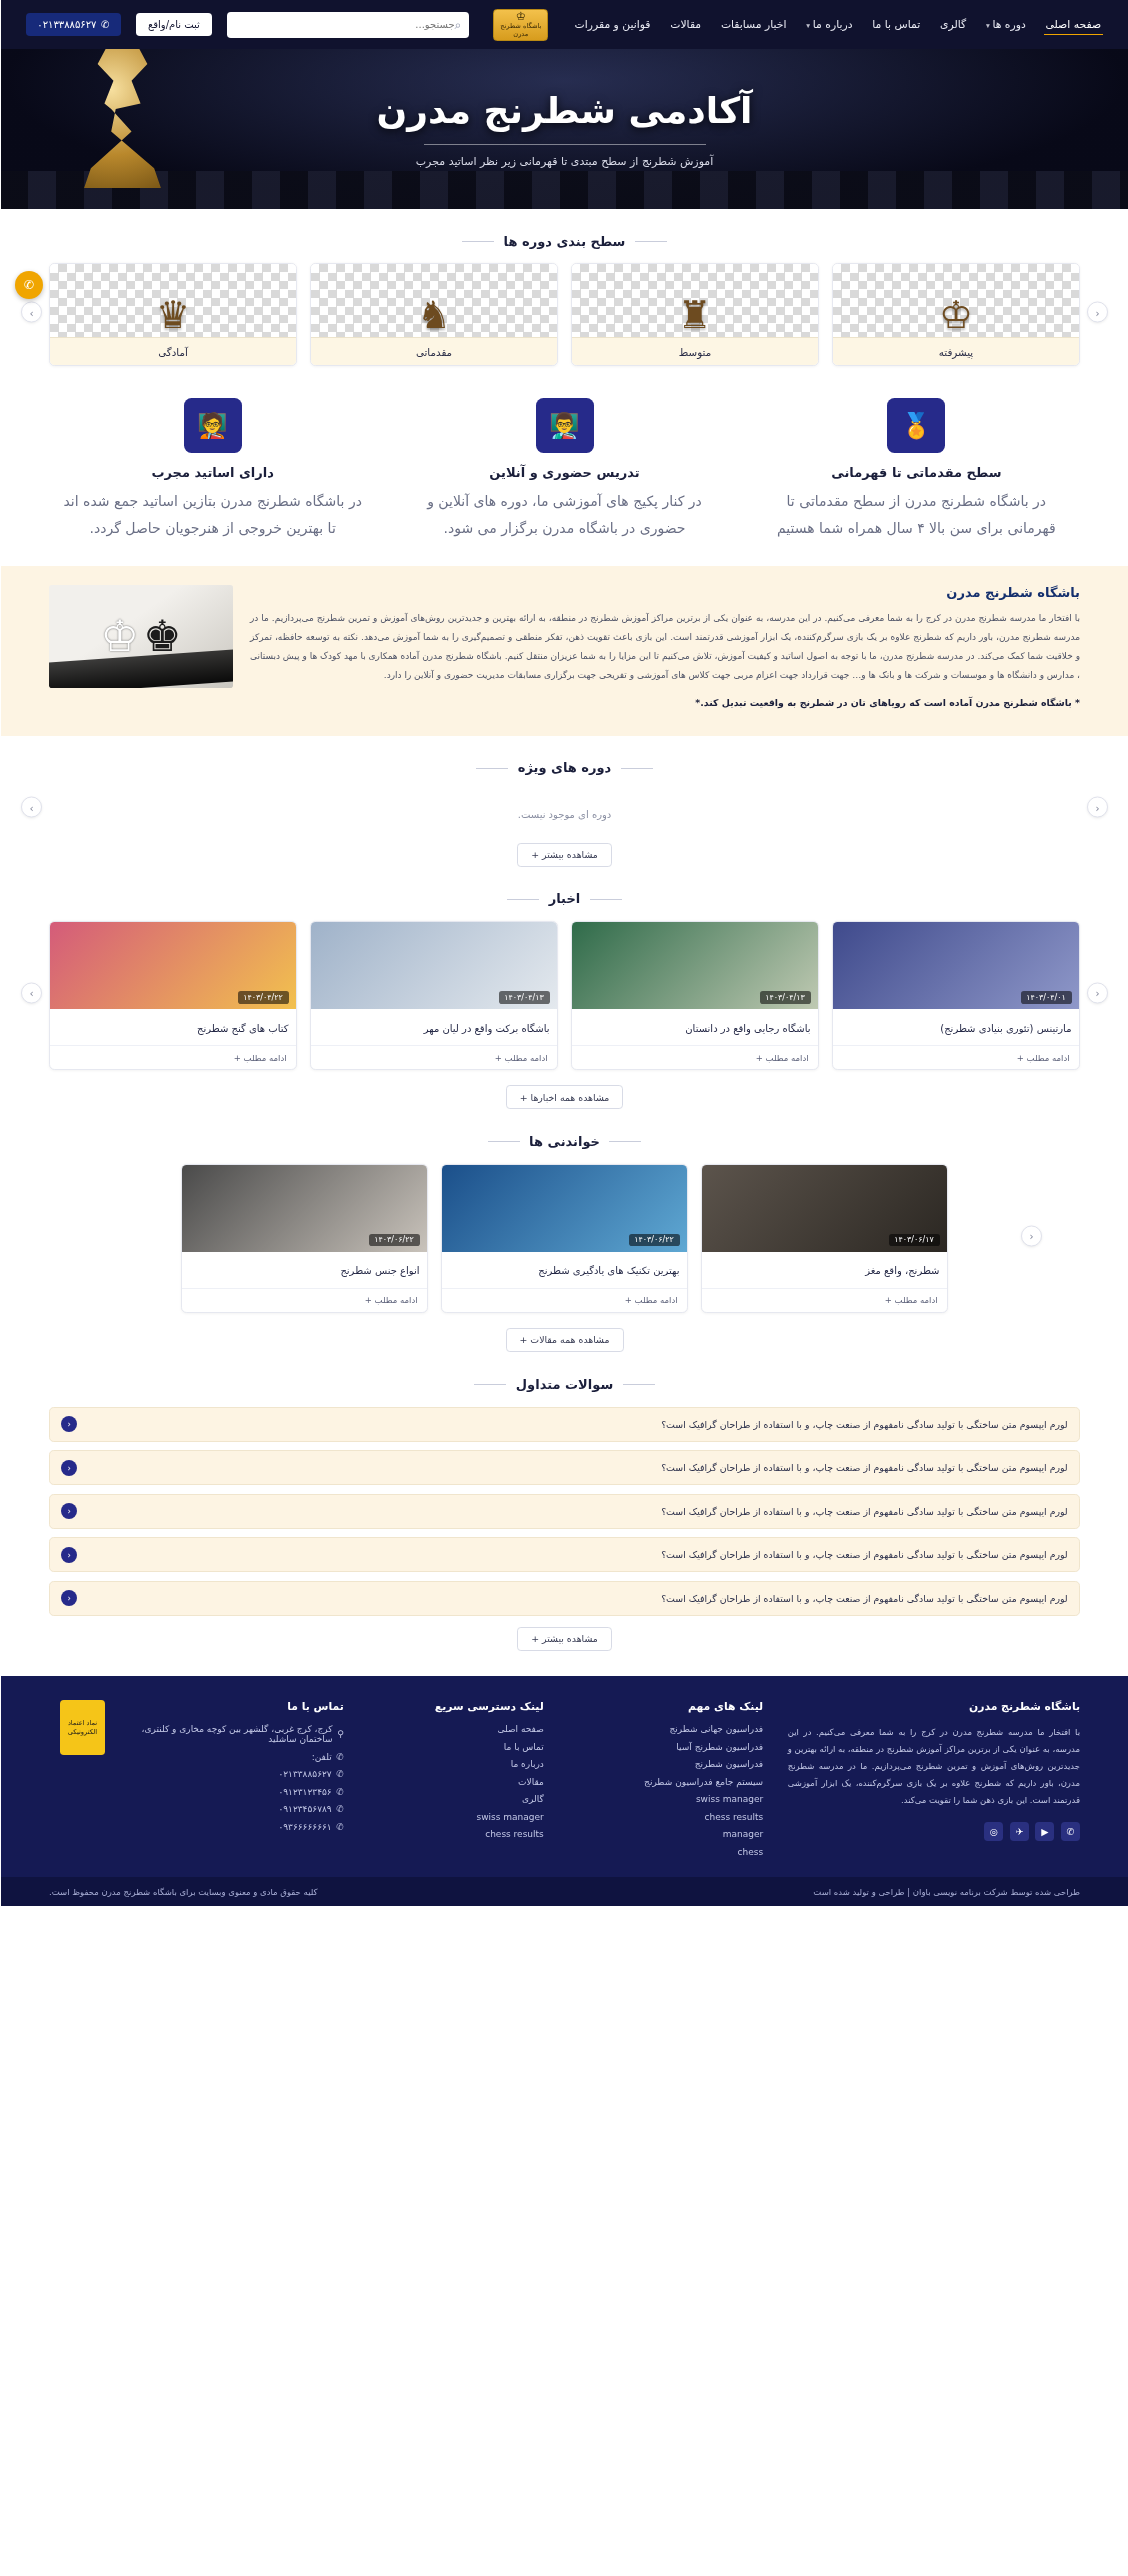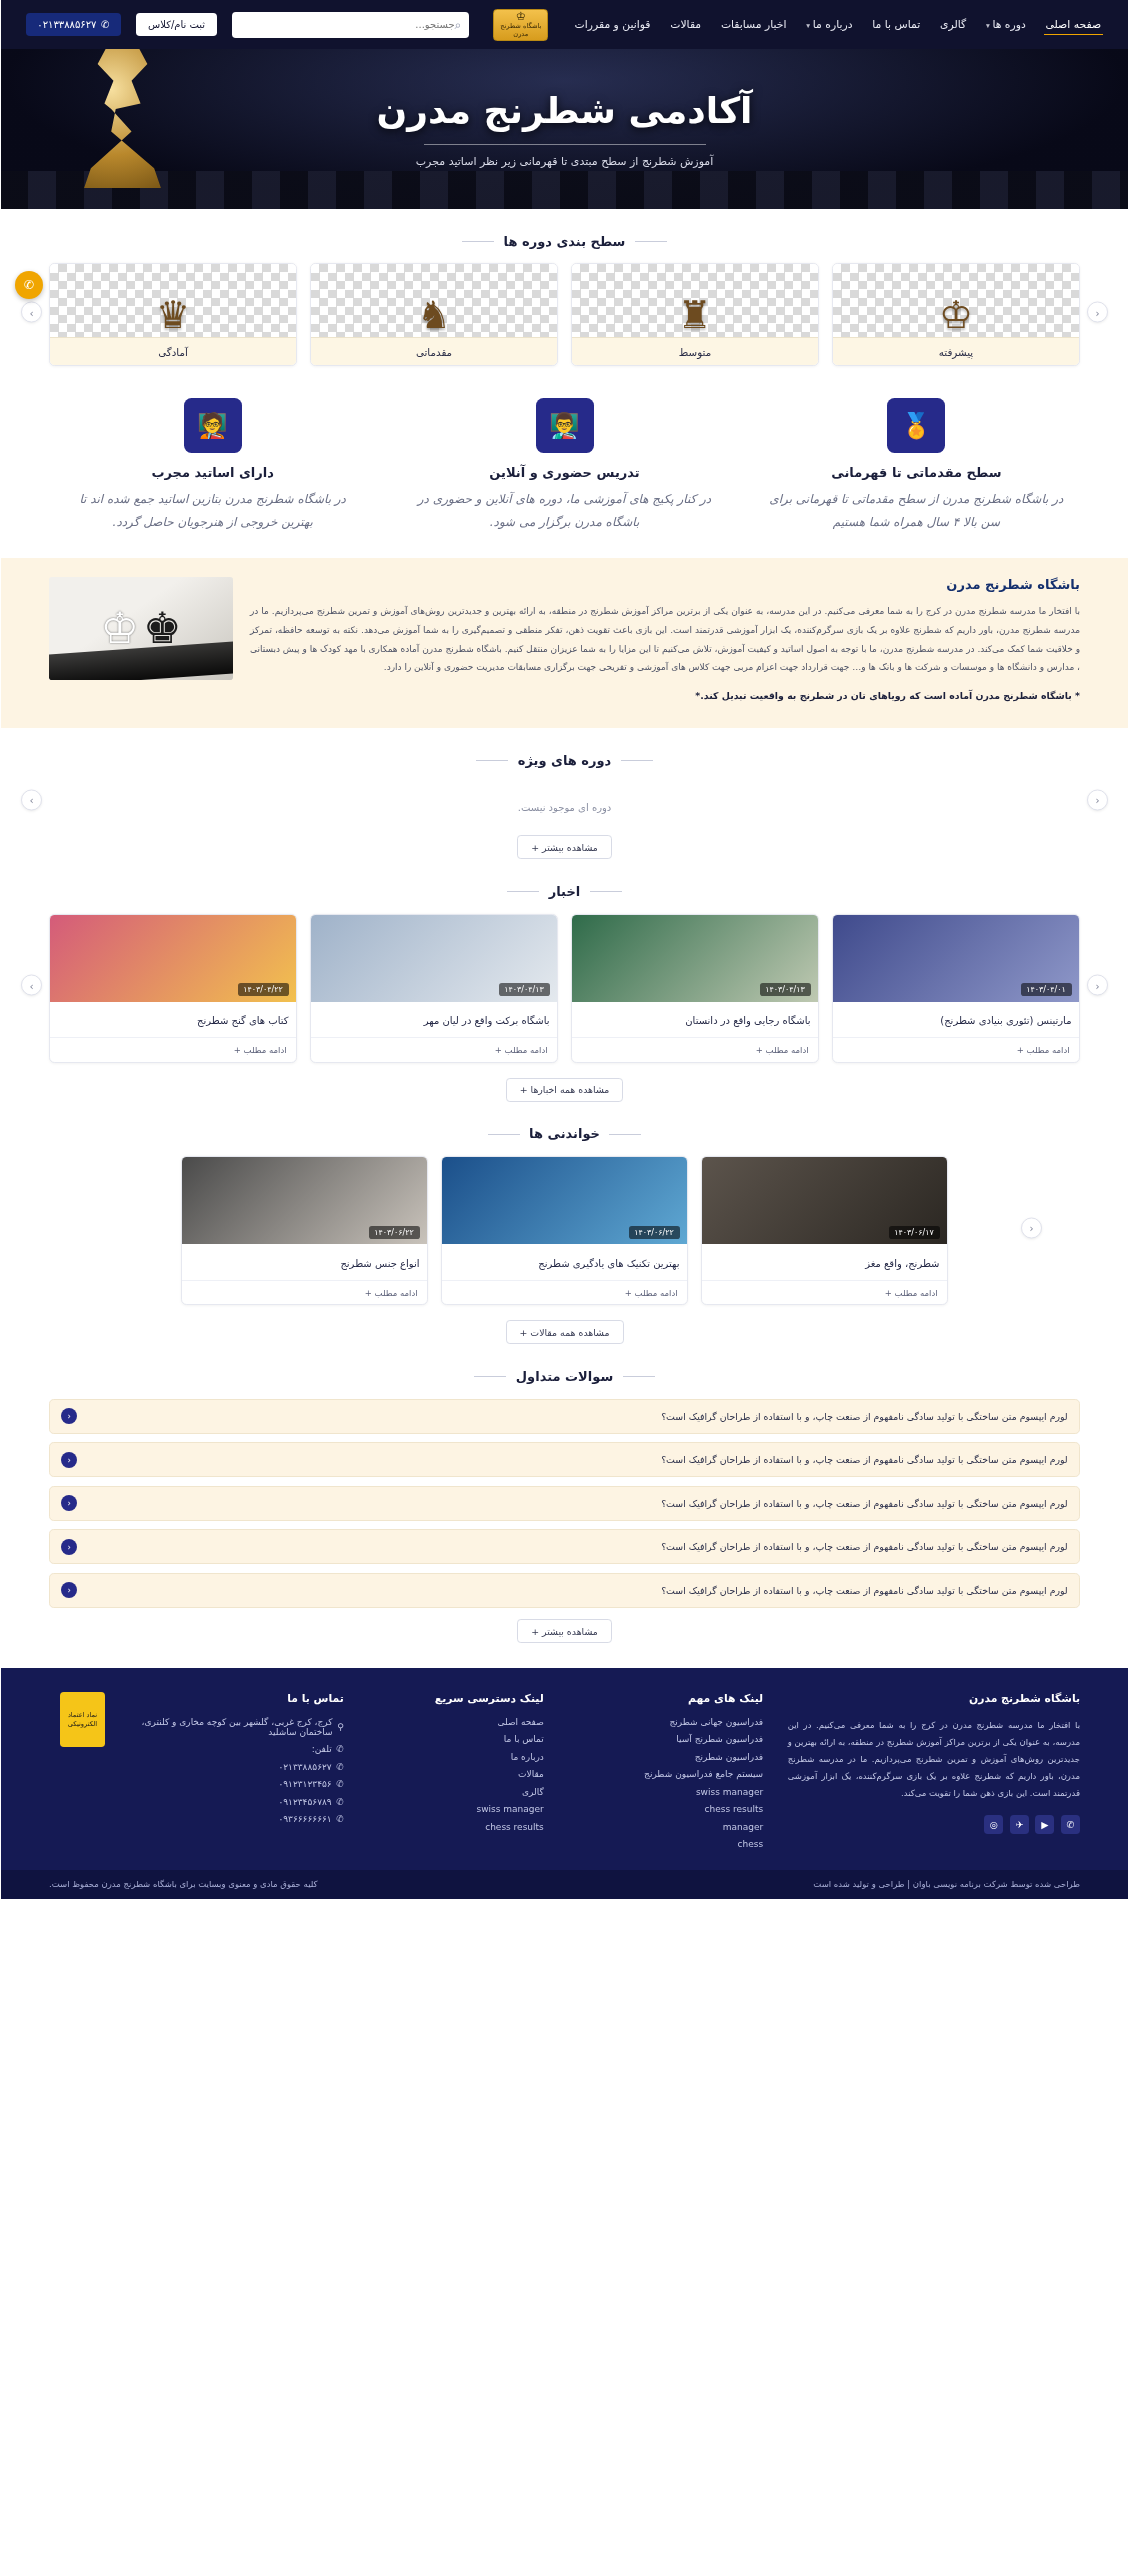--- a/index.html
+++ b/index.html
@@ -152,21 +152,21 @@
   
   .features { display: flex; padding: 32px 49px 24.5px; gap: 24.5px; }
   .feature { flex: 1; text-align: center; }
   .feature-icon {
     width: 58px; height: 55px; margin: 0 auto 11.3px;
     background: #262a8a; border-radius: 7.5px;
     display: flex; align-items: center; justify-content: center;
     color: #fff; font-size: 24.5px;
   }
   .feature h3 { font-size: 13px; color: #1b1f3b; margin-bottom: 8.5px; }
-  .feature p { font-size: 12px; color: #6a6f85; line-height: 1.9; padding: 0 13px; font-style: italic; }
+  .feature p { font-size: 14px; color: #6a6f85; line-height: 1.9; padding: 0 13px; }
 
   
   .about {
     background: #fdf4e3; padding: 19px 49px 22.6px; display: flex; gap: 17px;
     align-items: flex-start;
   }
   .about-text { flex: 1; }
   .about-text h2 { font-size: 13px; color: #15306e; margin-bottom: 9.4px; text-align: right; }
   .about-text p { font-size: 9px; line-height: 2.1; color: #4c5165; text-align: justify; }
   .about-text p.highlight { color: #1b1f3b; margin-top: 8.5px; font-weight: bold; font-size: 9.4px; }
@@ -297,21 +297,21 @@
           <span>باشگاه شطرنج مدرن</span>
         </span>
       </div>
     </div>
 
     <div class="search-box">
       <span class="search-icon">⌕</span>
       <input type="text" placeholder="جستجو..." style="">
     </div>
 
-    <div class="btn-login"><span>ثبت نام/کلاس</span></div>
+    <div class="btn-login"><span>ثبت نام/واقع</span></div>
     <div class="btn-phone">
       <span>✆</span>
       <span>۰۲۱۳۳۸۸۵۶۲۷</span>
     </div>
   </div>
 
   <div class="hero">
     <div class="hero-pawn"></div>
     <div class="hero-title">آکادمی شطرنج مدرن</div>
     <div class="hero-rule"></div>

